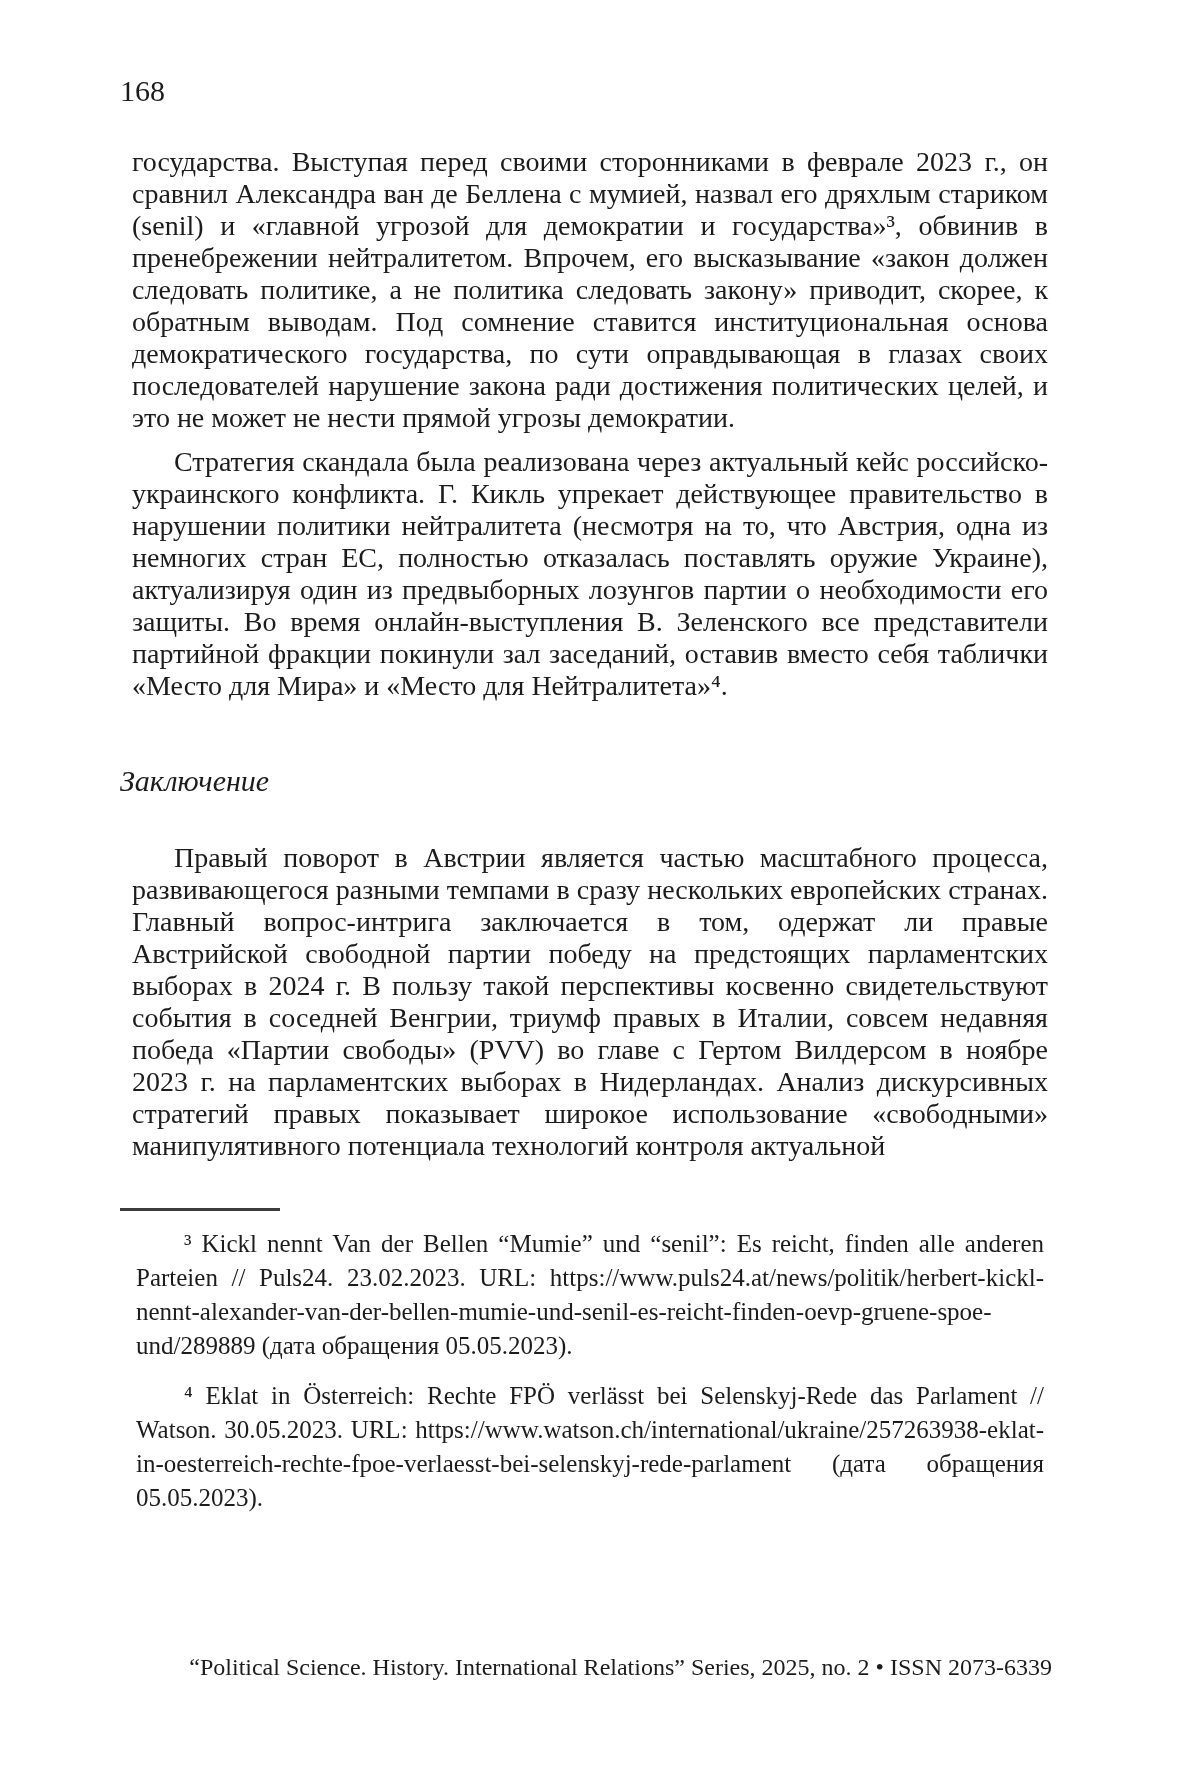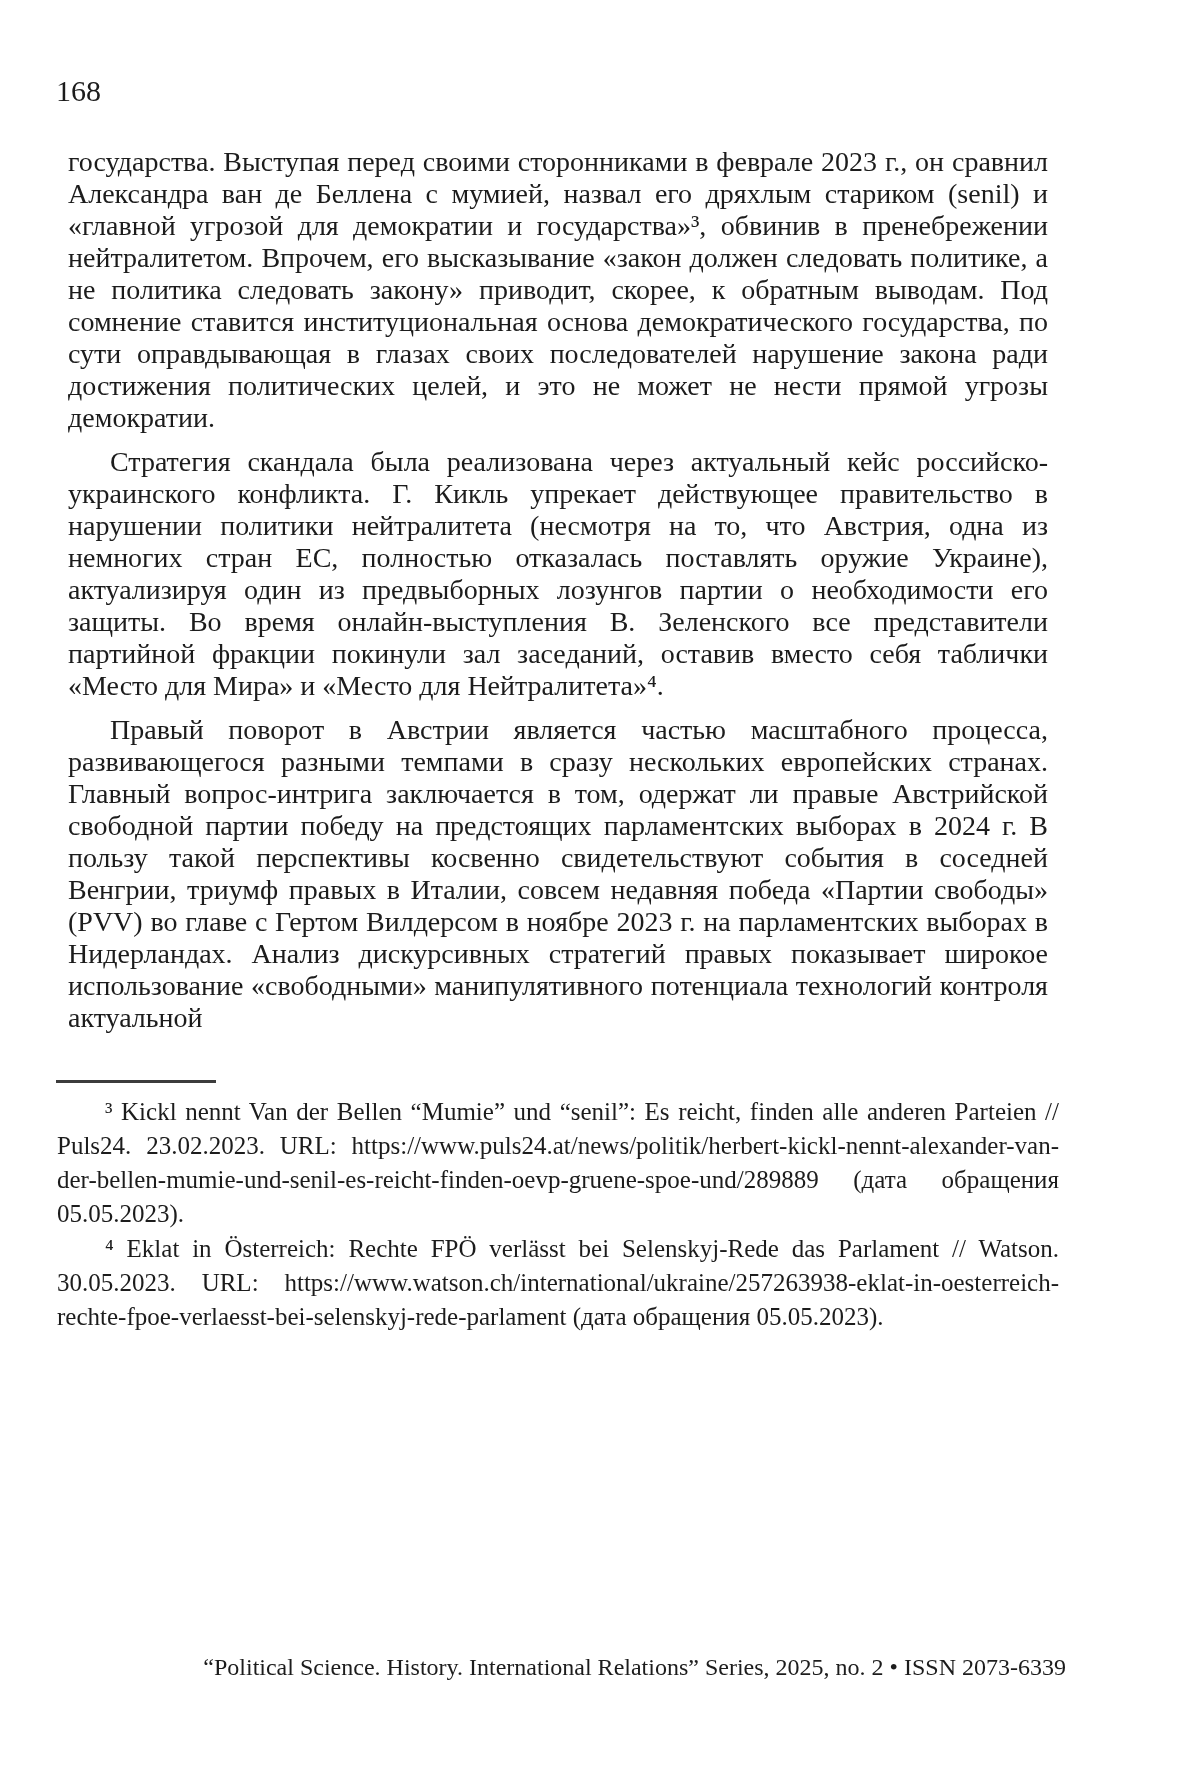--- a/index.html
+++ b/index.html
@@ -8,21 +8,21 @@
     background: #ffffff;
   }
   .page {
     position: relative;
     width: 1200px;
     height: 1780px;
     background: #ffffff;
     color: #1c1c1c;
     font-family: "Liberation Serif", "DejaVu Serif", serif;
     box-sizing: border-box;
-    padding: 76px 140px 0 56px;
+    padding: 76px 140px 0 120px;
     overflow: hidden;
   }
   .page-header {
     display: flex;
     justify-content: space-between;
     align-items: baseline;
     margin-bottom: 40px;
   }
   .page-num {
     font-size: 30px;
@@ -52,50 +52,51 @@
   }
   .footnotes {
     margin-top: 46px;
   }
   .fn-rule {
     width: 160px;
     border-top: 3px solid #3c3c3c;
     margin-bottom: 12px;
   }
   .fn {
-    margin: 1px;
+    margin: 16px;
     font-size: 25px;
     line-height: 34px;
     text-align: justify;
     text-indent: 48px;
     overflow-wrap: break-word;
     hyphens: none;
   }
   .page-footer {
     position: absolute;
     top: 1652px;
     left: 136px;
-    right: 134px;
+    right: 148px;
     text-align: right;
     font-size: 24px;
     line-height: 30px;
   }
 </style>
 </head>
 <body>
 
 <div class="page">
 
   <header class="page-header">
     <span class="page-num">168</span>
   </header>
 
   <main>
     <p class="body-p no-indent">государства. Выступая перед своими сторонниками в феврале 2023 г., он сравнил Александра ван де Беллена с мумией, назвал его дряхлым стариком (senil) и «главной угрозой для демократии и государства»³, обвинив в пренебрежении нейтралитетом. Впрочем, его высказывание «закон должен следовать политике, а не политика следовать закону» приводит, скорее, к обратным выводам. Под сомнение ставится институциональная основа демократического государства, по сути оправдывающая в глазах своих последователей нарушение закона ради достижения политических целей, и это не может не нести прямой угрозы демократии.</p>
     <p class="body-p indent">Стратегия скандала была реализована через актуальный кейс российско-украинского конфликта. Г. Кикль упрекает действующее правительство в нарушении политики нейтралитета (несмотря на то, что Австрия, одна из немногих стран ЕС, полностью отказалась поставлять оружие Украине), актуализируя один из предвыборных лозунгов партии о необходимости его защиты. Во время онлайн-выступления В. Зеленского все представители партийной фракции покинули зал заседаний, оставив вместо себя таблички «Место для Мира» и «Место для Нейтралитета»⁴.</p>
+    <h2 class="section-heading">Заключение</h2>
     <p class="body-p indent">Правый поворот в Австрии является частью масштабного процесса, развивающегося разными темпами в сразу нескольких европейских странах. Главный вопрос-интрига заключается в том, одержат ли правые Австрийской свободной партии победу на предстоящих парламентских выборах в 2024 г. В пользу такой перспективы косвенно свидетельствуют события в соседней Венгрии, триумф правых в Италии, совсем недавняя победа «Партии свободы» (PVV) во главе с Гертом Вилдерсом в ноябре 2023 г. на парламентских выборах в Нидерландах. Анализ дискурсивных стратегий правых показывает широкое использование «свободными» манипулятивного потенциала технологий контроля актуальной</p>
   </main>
 
   <section class="footnotes">
     <div class="fn-rule"></div>
     <p class="fn">³ Kickl nennt Van der Bellen “Mumie” und “senil”: Es reicht, finden alle anderen Parteien // Puls24. 23.02.2023. URL: https://www.puls24.at/news/politik/herbert-kickl-nennt-alexander-van-der-bellen-mumie-und-senil-es-reicht-finden-oevp-gruene-spoe-und/289889 (дата обращения 05.05.2023).</p>
     <p class="fn">⁴ Eklat in Österreich: Rechte FPÖ verlässt bei Selenskyj-Rede das Parlament // Watson. 30.05.2023. URL: https://www.watson.ch/international/ukraine/257263938-eklat-in-oesterreich-rechte-fpoe-verlaesst-bei-selenskyj-rede-parlament (дата обращения 05.05.2023).</p>
   </section>
 
   <footer class="page-footer">

